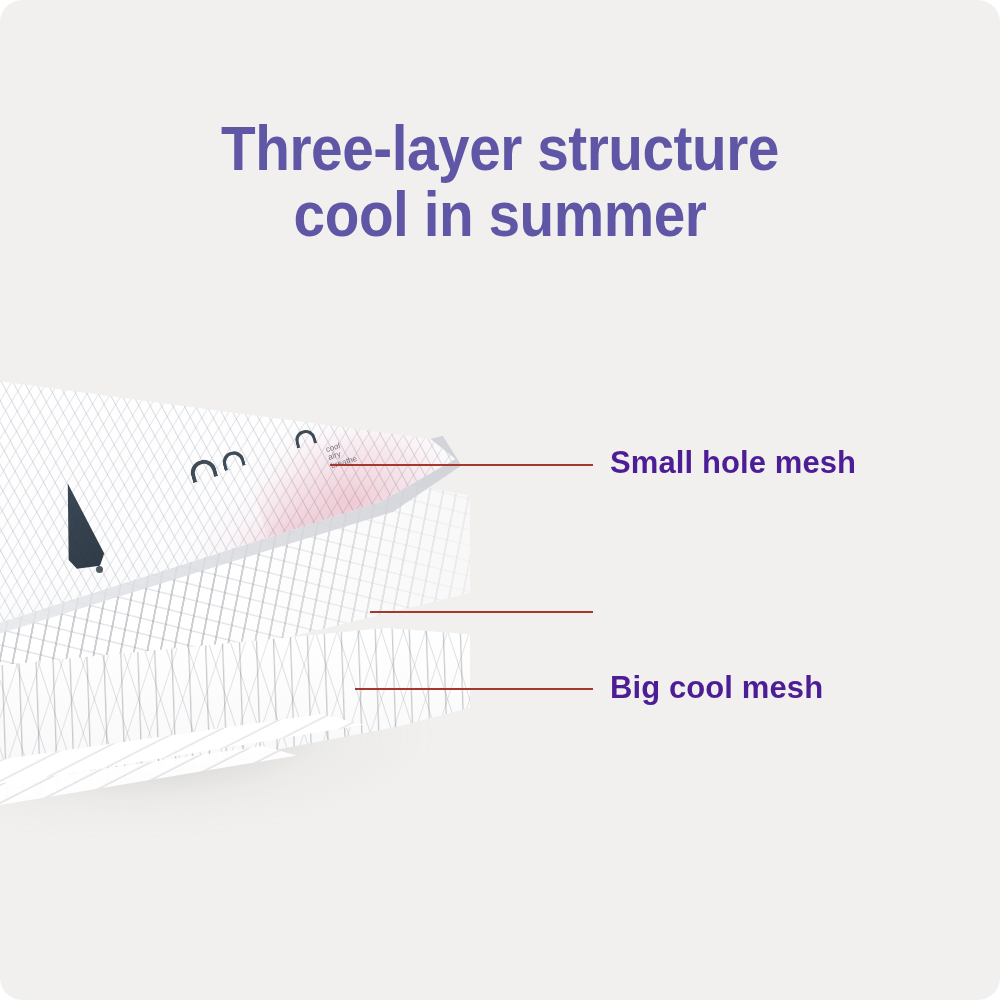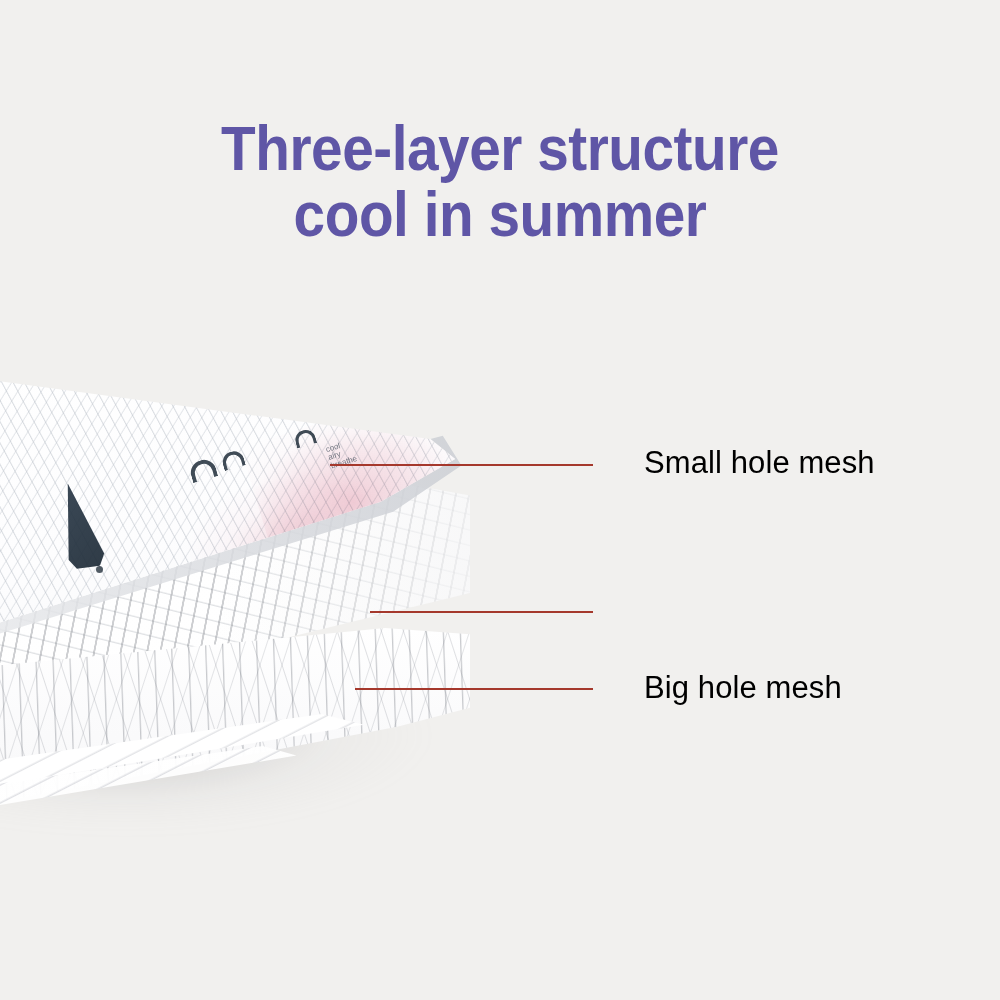--- a/index.html
+++ b/index.html
@@ -8,20 +8,21 @@
     width:1000px; height:1000px;
     overflow:hidden;
     font-family:"Liberation Sans", sans-serif;
   }
 
   #stage {
     position:relative;
     width:1000px; height:1000px;
     background:#f1f0ee;
     overflow:hidden;
+    border-radius:22px;
   }
 
   
   #title-block {
     position:absolute;
     left:0; top:118px;
     width:1000px;
     text-align:center;
     line-height:0.98;
   }
@@ -254,24 +255,24 @@
     height:2px;
     background:#a5382c;
   }
   #leader-1 { left:330px; top:464px; width:263px; }
   #leader-2 { left:370px; top:611px; width:223px; }
   #leader-3 { left:355px; top:688px; width:238px; }
 
   
   .label {
     position:absolute;
-    left:644px;
-    color:#000000;
+    left:610px;
+    color:#4c1d95;
     font-size:31px;
-    font-weight:normal;
+    font-weight:bold;
     line-height:1.12;
     letter-spacing:0.1px;
     white-space:pre-line;
   }
   #label-1 { top:446px; }
   #label-2 { top:580px; }
   #label-3 { top:671px; }
 </style>
 </head>
 <body>
@@ -314,15 +315,15 @@
 mesh</div>
 
     </div>
   </div>
 
   <div class="leader" id="leader-1"></div>
   <div class="leader" id="leader-2"></div>
   <div class="leader" id="leader-3"></div>
 
   <div class="label" id="label-1">Small hole mesh</div>
-  <div class="label" id="label-3">Big hole mesh</div>
+  <div class="label" id="label-3">Big cool mesh</div>
 
 </div>
 
 </body></html>

